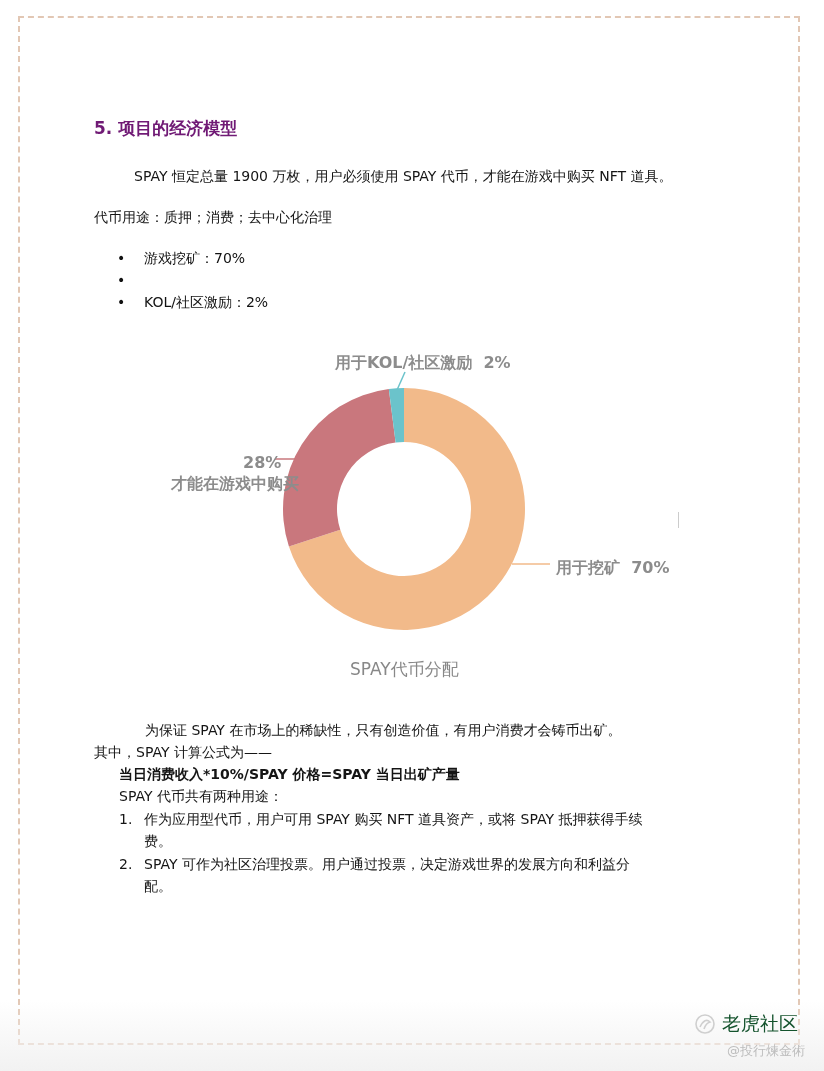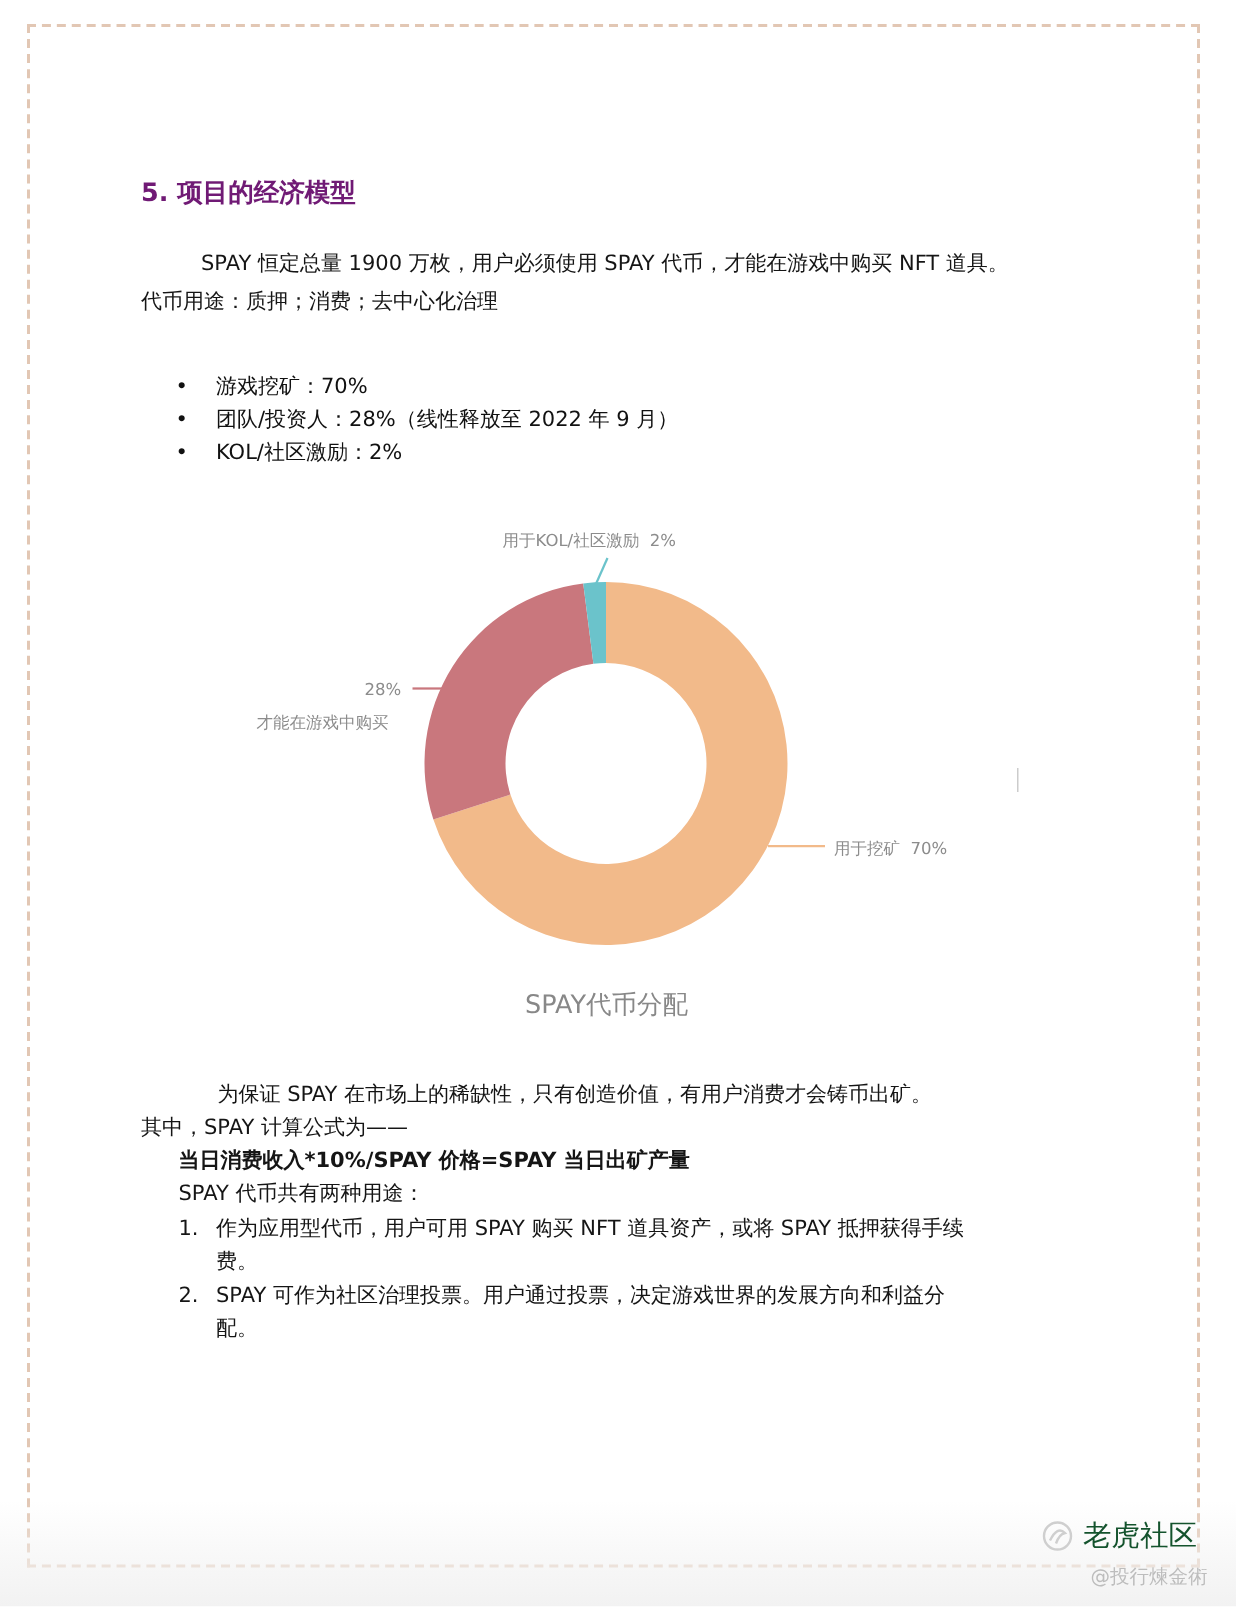--- a/index.html
+++ b/index.html
@@ -16,44 +16,43 @@
   .bottom-fade {
     position: absolute; left: 0; right: 0; top: 1000px; height: 71px;
     background: linear-gradient(to bottom, rgba(255,255,255,0) 0%, #f2f2f2 100%);
   }
   .text { position: absolute; font-size: 14px; line-height: 18px; white-space: nowrap; color: #151515; }
   .heading { position: absolute; left: 94px; top: 117px; font-size: 17px; font-weight: bold; color: #701a75; }
   .bullet { position: absolute; font-size: 14px; line-height: 18px; white-space: nowrap; }
   .bullet .dot { position: absolute; left: -27px; top: 0; }
   .bold { font-weight: bold; }
   .chart-svg { position: absolute; left: 0; top: 0; }
-  .chart-label { position: absolute; font-size: 11px; font-weight: normal; color: #8c8c8c; white-space: nowrap; text-align: right; }
+  .chart-label { position: absolute; font-size: 16px; font-weight: bold; color: #8c8c8c; white-space: nowrap; text-align: right; }
   .chart-title { position: absolute; left: 350px; top: 658px; font-size: 17px; color: #888; white-space: nowrap; }
   .vline { position: absolute; left: 678px; top: 512px; width: 1px; height: 16px; background: #cccccc; }
   .watermark { position: absolute; color: #14532d; white-space: nowrap; }
 </style>
 </head>
 <body>
 
 <div class="page-border"></div>
 <div class="bottom-fade"></div>
 
 <div class="heading">5.  项目的经济模型</div>
 
 <div class="text" style="left:134px; top:167px;">SPAY 恒定总量 1900 万枚，用户必须使用 SPAY 代币，才能在游戏中购买 NFT 道具。</div>
-<div class="text" style="left:94px; top:192px;">代币用途：质押；消费；去中心化治理</div>
+<div class="text" style="left:94px; top:208px;">代币用途：质押；消费；去中心化治理</div>
 
 <div>
   <div class="bullet" style="left:144px; top:249px;">
     <span class="dot">•</span>
     <span>游戏挖矿：70%</span>
   </div>
   <div class="bullet" style="left:144px; top:271px;">
     <span class="dot">•</span>
-    <span>团队/投资人：28%（线性释放至 2022 年 9 月）</span>
   </div>
   <div class="bullet" style="left:144px; top:293px;">
     <span class="dot">•</span>
     <span>KOL/社区激励：2%</span>
   </div>
 </div>
 
 <svg class="chart-svg" width="824" height="1071">
   <g id="donut">
       <path d="M404,388 A121,121 0 1 1 288.92216152828644,546.3910563193687 L340.27921340822473,529.7041386231215 A67,67 0 1 0 404,442 Z" fill="#F2BA8A"></path>

